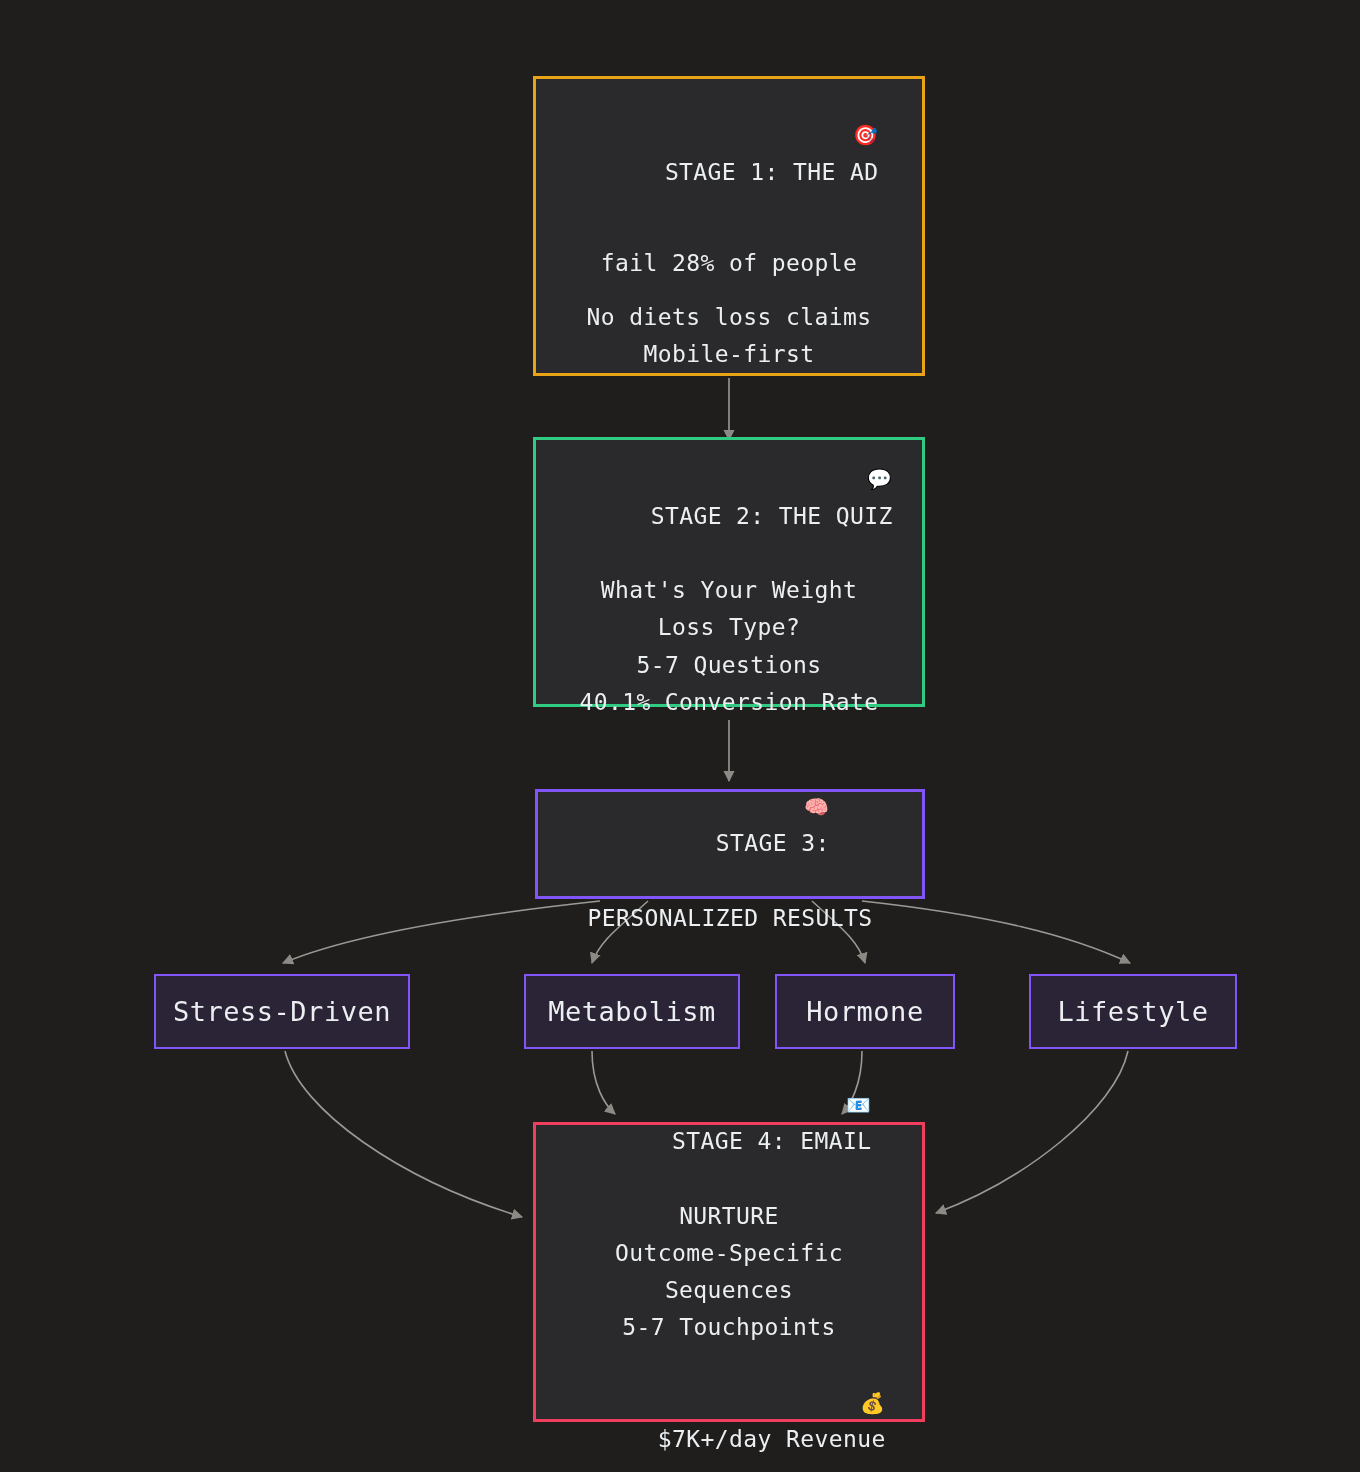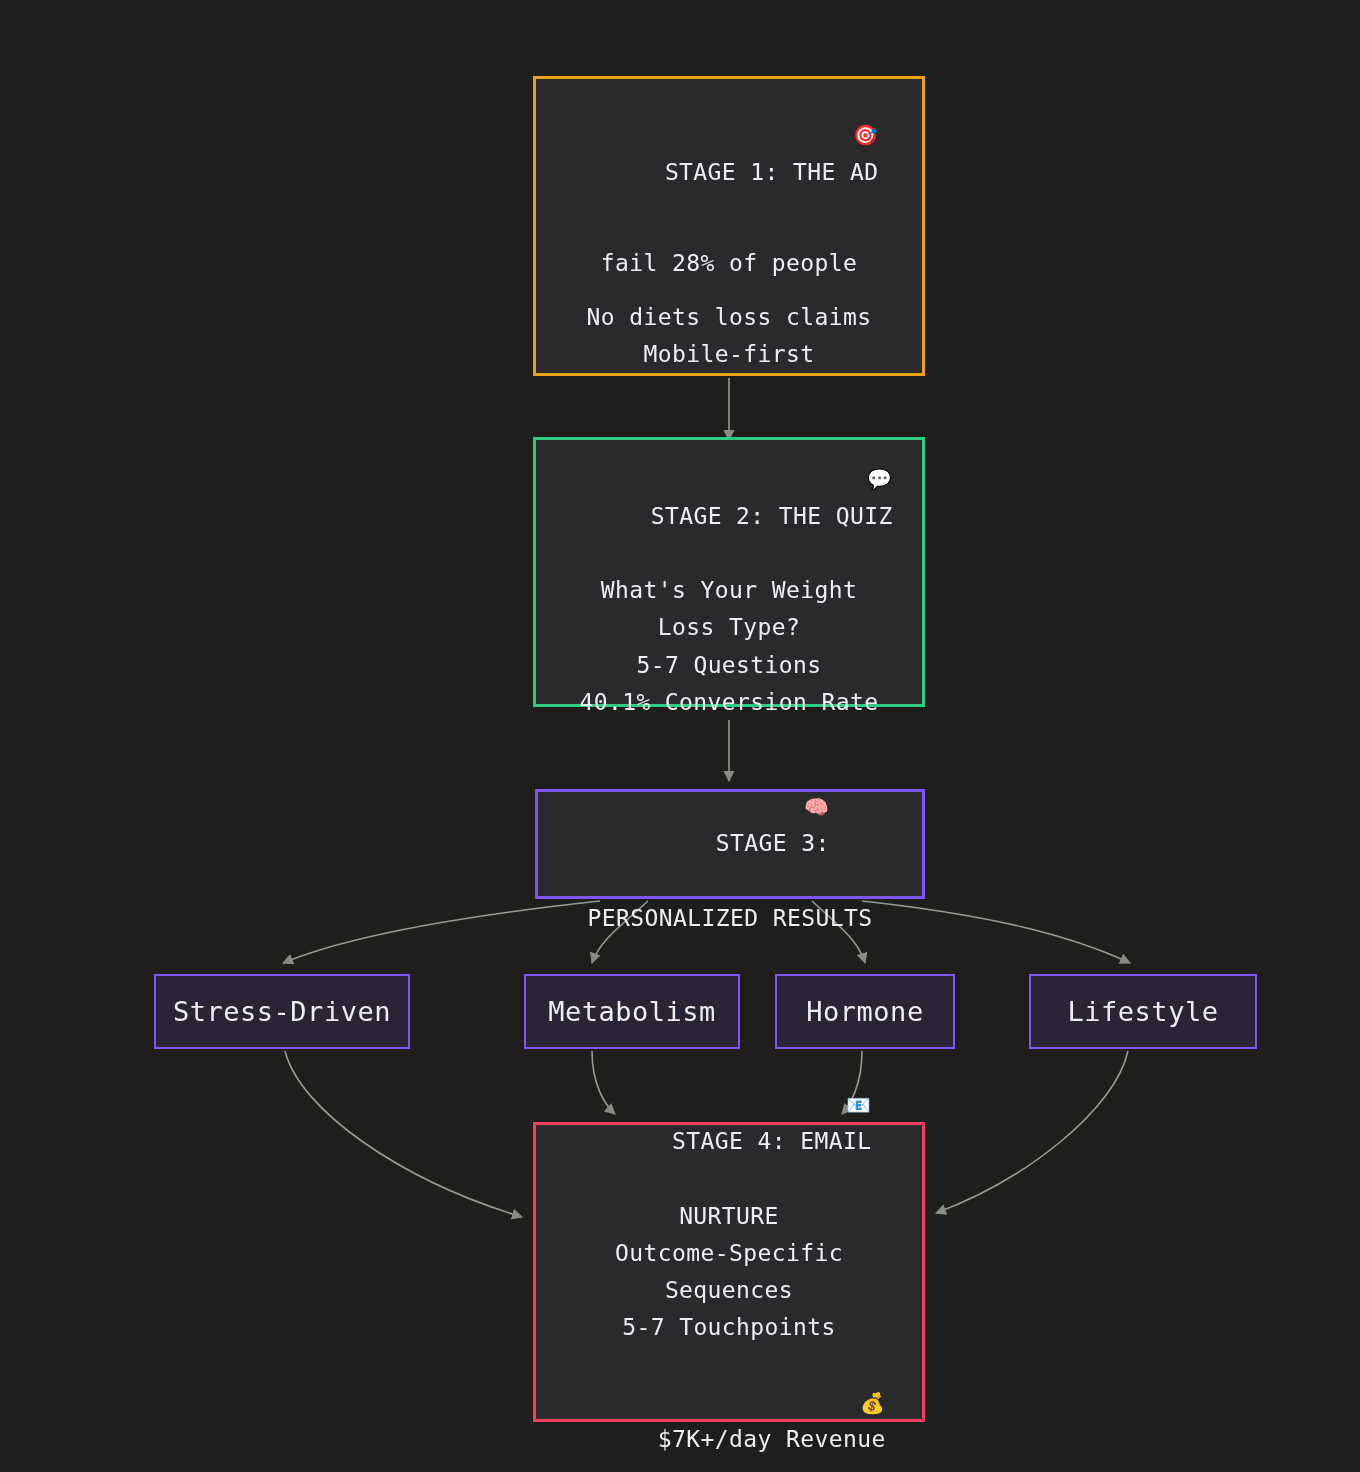--- a/index.html
+++ b/index.html
@@ -67,21 +67,21 @@
     height: 75px;
     top: 974px;
     background: #2b2437;
     border: 2px solid #8155f7;
     font-size: 27px;
     letter-spacing: 0.5px;
   }
   #node-stress    { left: 154px; width: 256px; }
   #node-metabolism{ left: 484px; width: 216px; margin-left: 40px; }
   #node-hormone   { left: 775px; width: 180px; }
-  #node-lifestyle { left: 1029px; width: 228px; }
+  #node-lifestyle { left: 1029px; width: 208px; }
 
   .emoji {
     font-family: "DejaVu Sans", sans-serif;
     font-size: 20px;
   }
 </style>
 </head>
 <body>
 
 <div id="canvas">

